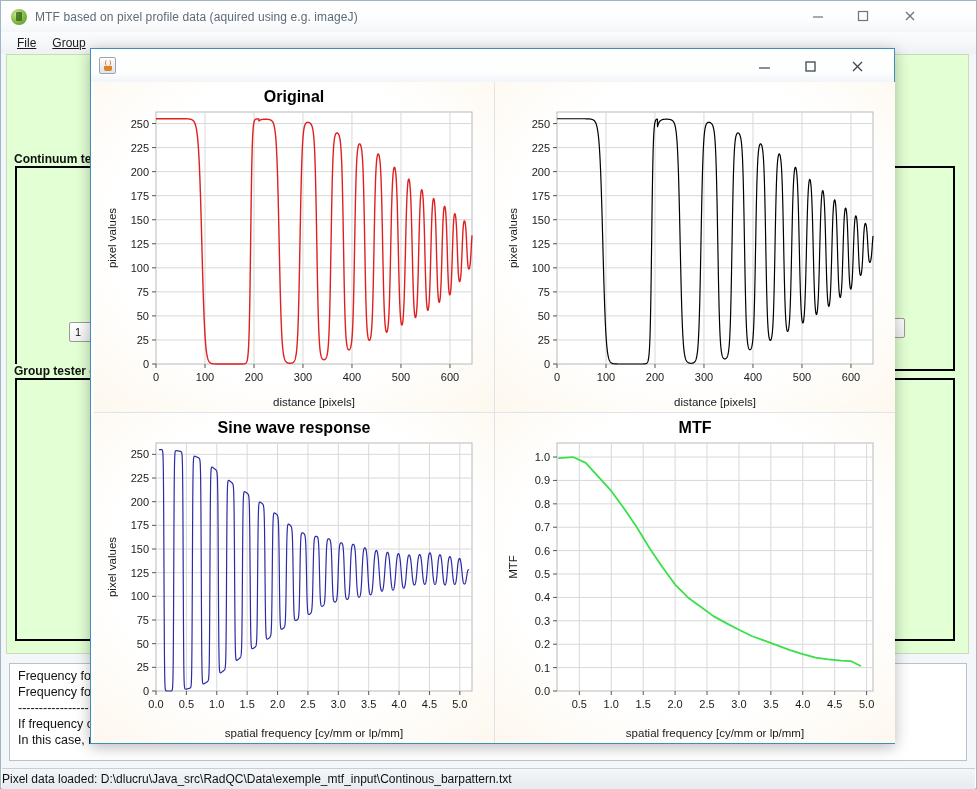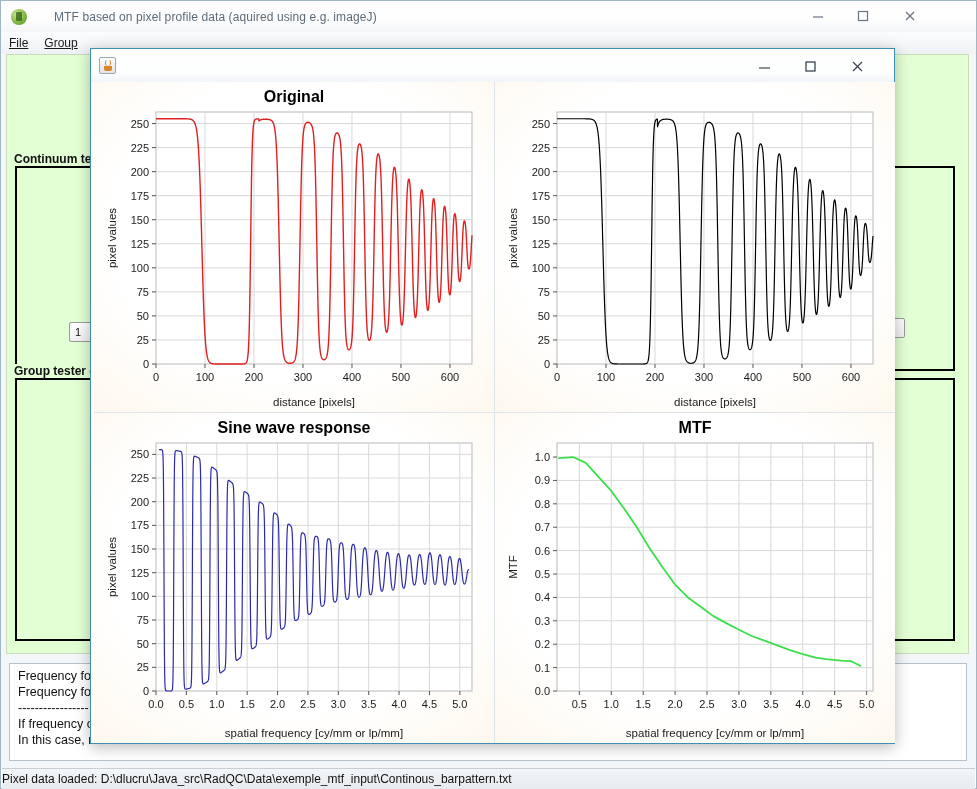--- a/index.html
+++ b/index.html
@@ -31,37 +31,36 @@
     position: relative;
   }
   #outer-app-icon::after {
     content: ""; position: absolute; left: 5px; top: 3px;
     width: 6px; height: 9px; border-radius: 1px;
     background: #2f5f12; opacity: .75;
   }
   #outer-title-text {
     font-size: 12px; color: #5d6b77; letter-spacing: .1px;
     white-space: nowrap;
-    margin-left: 19px;
   }
   .win-btn {
     position: absolute; top: 0; width: 45px; height: 29px;
     display: flex; align-items: center; justify-content: center;
     color: #6a7480;
   }
   .win-btn svg { display: block; }
   #outer-min  { right: 136px; }
   #outer-max  { right: 91px;  }
   #outer-close{ right: 44px;  }
 
   #menubar {
     position: absolute; left: 0; top: 31px;
     width: 975px; height: 22px;
     background: linear-gradient(to bottom, #fbfcfd 0%, #eff2f5 100%);
-    display: flex; align-items: center; padding-left: 0;
+    display: flex; align-items: center; padding-left: 8px;
   }
   .menu-item {
     font-size: 12px; color: #1a1a1a; padding: 2px 8px;
   }
   .menu-item u { text-decoration: underline; }
 
   
   #parent-body {
     position: absolute; left: 0; top: 53px;
     width: 975px; height: 714px;

